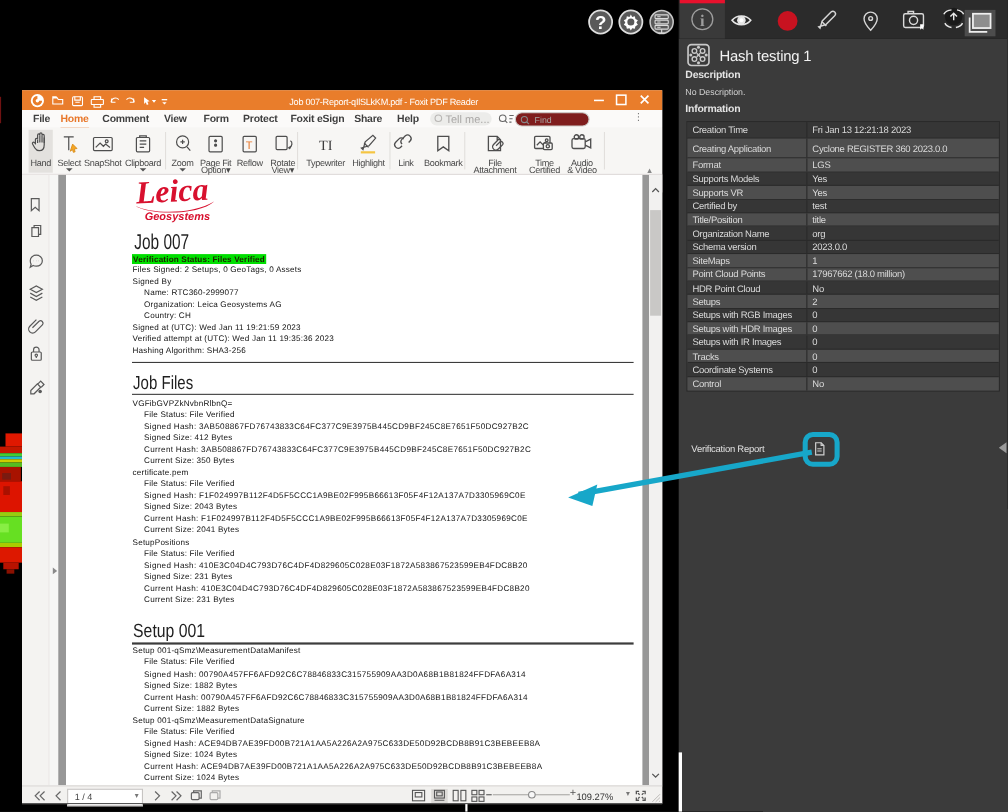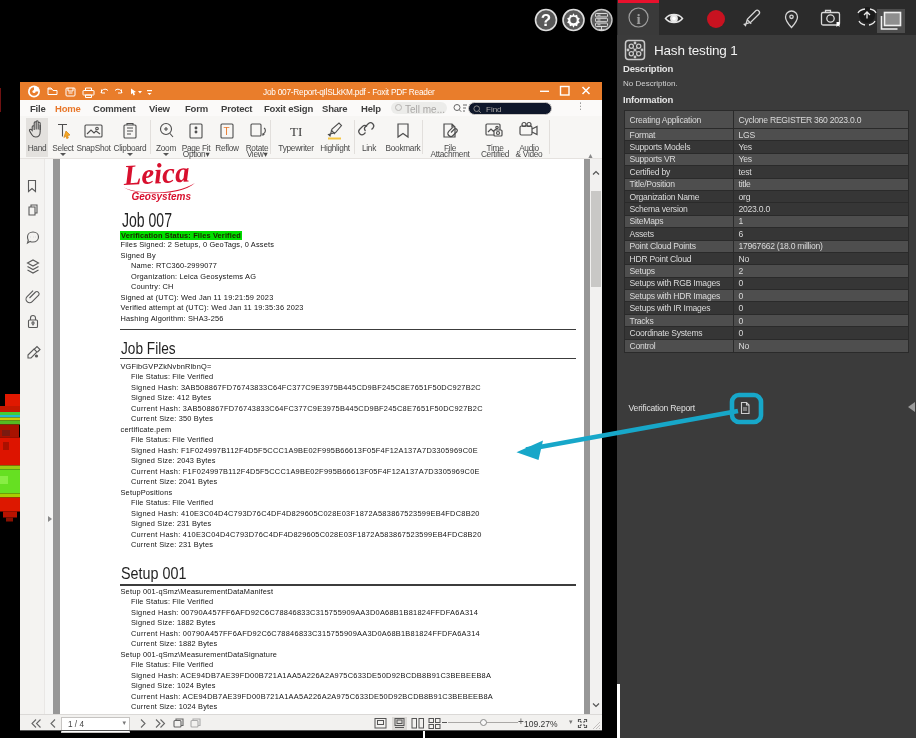--- a/index.html
+++ b/index.html
@@ -131,20 +131,24 @@
         <circle cx="11" cy="18" r="1.4"></circle>
       <circle cx="4" cy="11" r="1.4"></circle>
         <circle cx="18" cy="11" r="1.4"></circle>
     </g>
   </svg>
   <div id="ptitle">Hash testing 1</div>
   <div class="plabel" style="top:28px">Description</div>
   <div id="nodesc">No Description.</div>
   <div class="plabel" style="top:59px">Information</div>
   <div id="ptable">
+    <div class="prow rA" style="height:15.4px">
+        <div class="c1">Creation Time</div>
+        <div class="c2">Fri Jan 13 12:21:18 2023</div>
+      </div>
     <div class="prow rB" style="height:18px">
         <div class="c1">Creating Application</div>
         <div class="c2">Cyclone REGISTER 360 2023.0.0</div>
       </div>
     <div class="prow rB" style="height:12.4px">
         <div class="c1">Format</div>
         <div class="c2">LGS</div>
       </div>
     <div class="prow rA" style="height:12.4px">
         <div class="c1">Supports Models</div>
@@ -166,24 +170,20 @@
         <div class="c1">Organization Name</div>
         <div class="c2">org</div>
       </div>
     <div class="prow rA" style="height:12.4px">
         <div class="c1">Schema version</div>
         <div class="c2">2023.0.0</div>
       </div>
     <div class="prow rB" style="height:12.4px">
         <div class="c1">SiteMaps</div>
         <div class="c2">1</div>
-      </div>
-    <div class="prow rA" style="height:12.4px">
-        <div class="c1">Assets</div>
-        <div class="c2">6</div>
       </div>
     <div class="prow rB" style="height:12.4px">
         <div class="c1">Point Cloud Points</div>
         <div class="c2">17967662 (18.0 million)</div>
       </div>
     <div class="prow rA" style="height:12.4px">
         <div class="c1">HDR Point Cloud</div>
         <div class="c2">No</div>
       </div>
     <div class="prow rB" style="height:12.4px">
@@ -288,21 +288,21 @@
       <span style="position:absolute;left:4px;top:1.5px;width:7px;height:7px;border:1px solid #b8b6b4;border-radius:50%"></span>
       <span style="position:absolute;left:14px;top:2px;font-size:10px;color:#a9a7a5">Tell me...</span>
     </div>
     <svg style="position:absolute;left:432px;top:3px" width="22" height="11" viewBox="0 0 22 11">
       <g stroke="#666" stroke-width="1" fill="none">
           <circle cx="5" cy="4.5" r="3"></circle>
           <path d="M7.2 6.7l2 2 M11 2h4 M11 5h3 M11 8h2"></path>
         </g>
       <path d="M17 4.5l2 2.5 2-2.5z" fill="#666"></path>
     </svg>
-    <div style="position:absolute;left:448px;top:1.5px;width:84px;height:13px;background:#0f172a;border:1px solid #ccc9c6;border-radius:7px">
+    <div style="position:absolute;left:448px;top:1.5px;width:68px;height:13px;background:#7f1d1d;border:1px solid #ccc9c6;border-radius:7px">
       <svg style="position:absolute;left:4px;top:2px" width="9" height="9" viewBox="0 0 9 9">
           <circle cx="3.7" cy="3.7" r="2.8" fill="none" stroke="#888" stroke-width="1"></circle>
           <path d="M5.9 5.9l2 2" stroke="#888" stroke-width="1"></path>
         </svg>
       <span style="position:absolute;left:17px;top:2.5px;font-size:8px;color:#a9a7a5">Find</span>
     </div>
     <div style="position:absolute;left:556px;top:1px;font-size:9px;color:#777">⋮</div>
   </div>
   <div id="toolbar">
     <div style="position:absolute;left:6px;top:2px;width:22px;height:39px;background:#e3e1de"></div>

